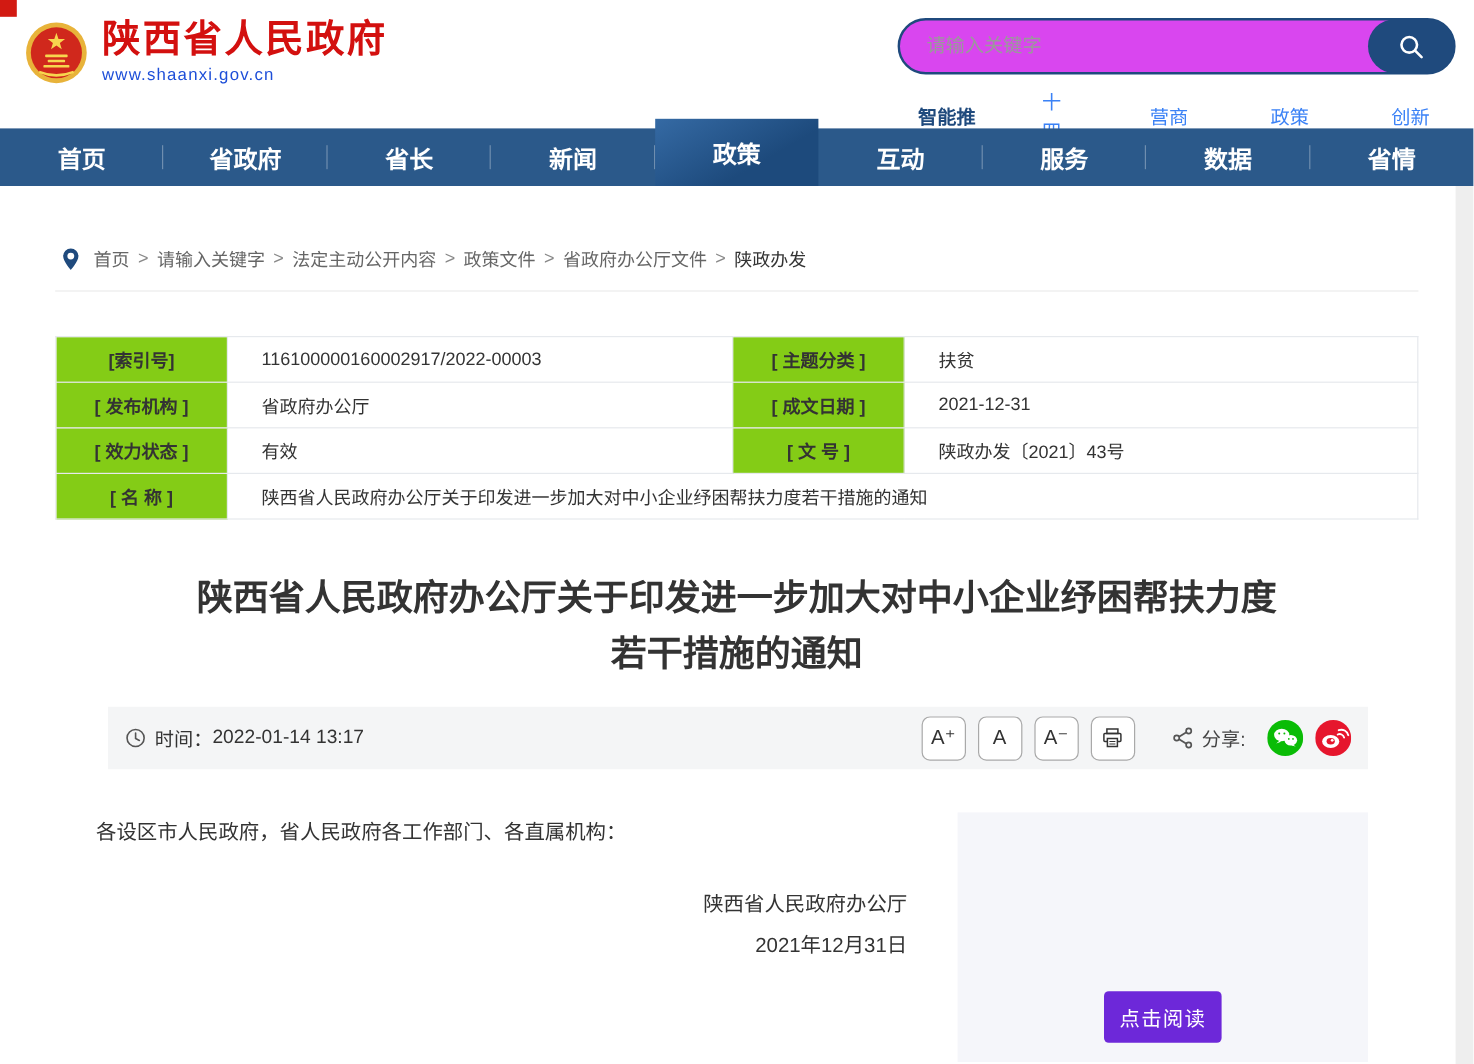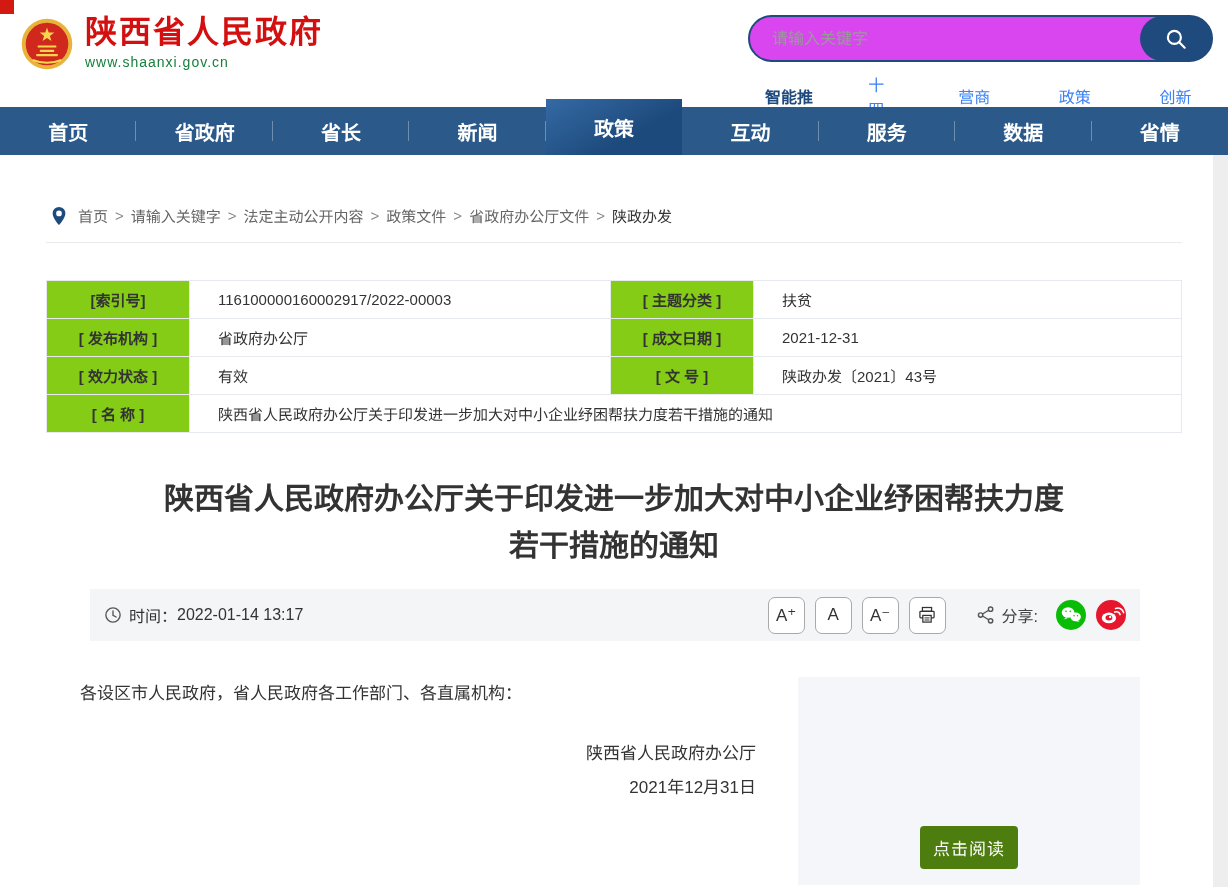--- a/index.html
+++ b/index.html
@@ -11,21 +11,21 @@
     font-family: "Liberation Sans", "DejaVu Sans", sans-serif;
     color: #333;
   }
   
   .header { position: relative; height: 107px; background:#fff; }
   .corner-mark { position:absolute; left:0; top:0; width:14px; height:14px; background:#d21a12; }
   .logo { position:absolute; left:21px; top:12px; display:flex; align-items:flex-start; }
   .emblem { width:52px; height:52px; margin-top:6px; }
   .logo-text { margin-left:12px; }
   .site-name { font-size:32px; font-weight:bold; color:#d3100f; letter-spacing:2px; line-height:40px; }
-  .site-url { font-size:14px; color:#15803d; letter-spacing:1px; margin-top:2px; }
+  .site-url { font-size:14px; color:#1d4ed8; letter-spacing:1px; margin-top:2px; }
   .search-wrap { position:absolute; top:15px; right:15px; width:465px; height:47px;
     border:2px solid #1f4a7d; border-radius:24px; background:#d946ef; }
   .search-input { position:absolute; left:0; top:0; width:380px; height:43px; border:none; outline:none;
     background:transparent; padding-left:22px; font-size:16px; font-family:inherit; color:#333; }
   .search-input::placeholder { color:#9a9a9a; }
   .search-btn { position:absolute; right:-1px; top:-1px; width:72px; height:45px; background:#1f4a7d;
     border:none; border-radius:23px; cursor:pointer; display:flex; align-items:center; justify-content:center; }
   .recommend { position:absolute; top:72px; left:765px; display:flex; align-items:center; font-size:16px;gap:32px; }
   .recommend-label { color:#1f4a7d; font-weight:bold; margin-right:18px; }
   .recommend a { color:#3b82f6; text-decoration:none; margin-right:26px; }
@@ -68,21 +68,21 @@
   .share-group .share-label { margin:0 8px 0 6px; }
   .sns { width:30px; height:30px; margin-left:10px; cursor:pointer; border:none; background:none; padding:0; }
   
   .content { display:flex; margin-top:36px; padding-left:34px; padding-right:42px; }
   .article-body { flex:1; font-size:17px; line-height:34px; color:#333; padding-right:10px; }
   .p-indent { text-indent:2em; margin-top:20px; }
   .signature { margin-top:26px; text-align:right; padding-right:8px; }
   .signature div { line-height:34px; }
   .side-panel { width:342px; height:208px; margin-left:24px; background:#f5f6fa;
     display:flex; justify-content:center; align-items:flex-end; padding-bottom:16px; }
-  .read-btn { background:#4d7c0f; color:#fff; border:none; border-radius:4px; font-size:17px;
+  .read-btn { background:#6d28d9; color:#fff; border:none; border-radius:4px; font-size:17px;
     padding:9px 13px; cursor:pointer; font-family:inherit; letter-spacing:1px; }
   
   .scrollbar-track { position:absolute; top:155px; right:0; width:15px; height:732px; background:#eeeeee; }
 </style>
 </head>
 <body>
 
 <div class="header">
   <div class="corner-mark"></div>
 

